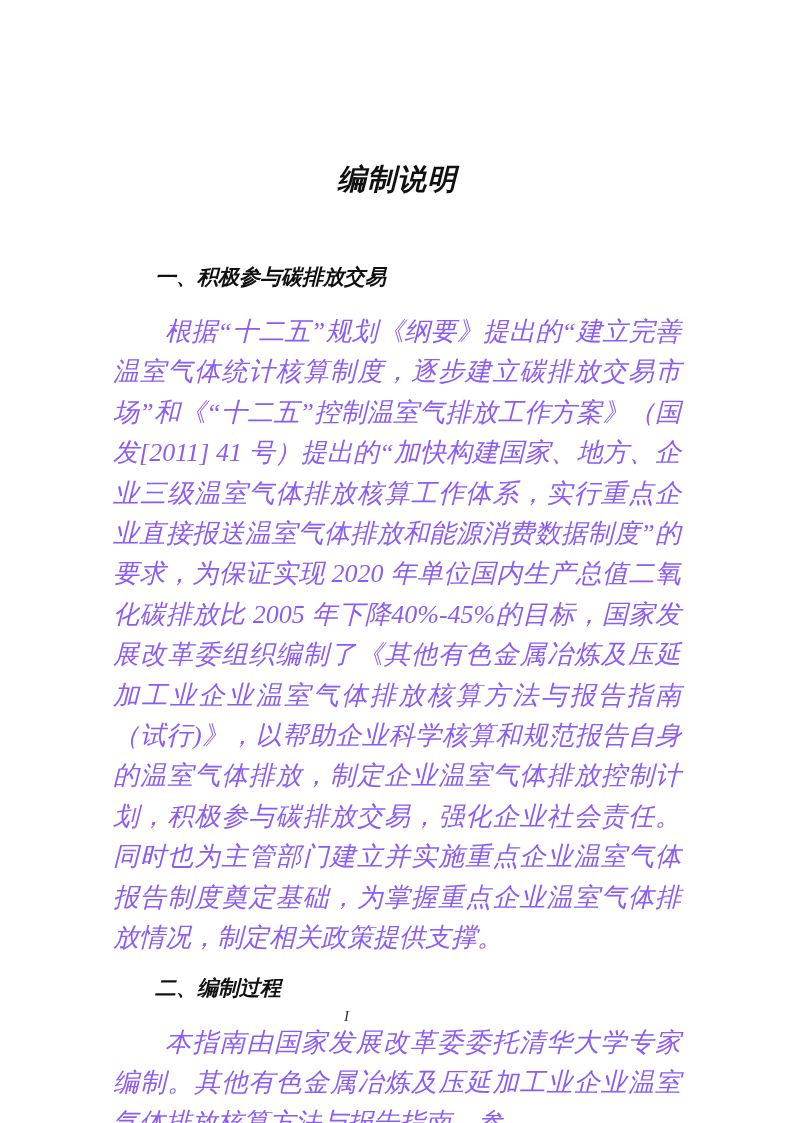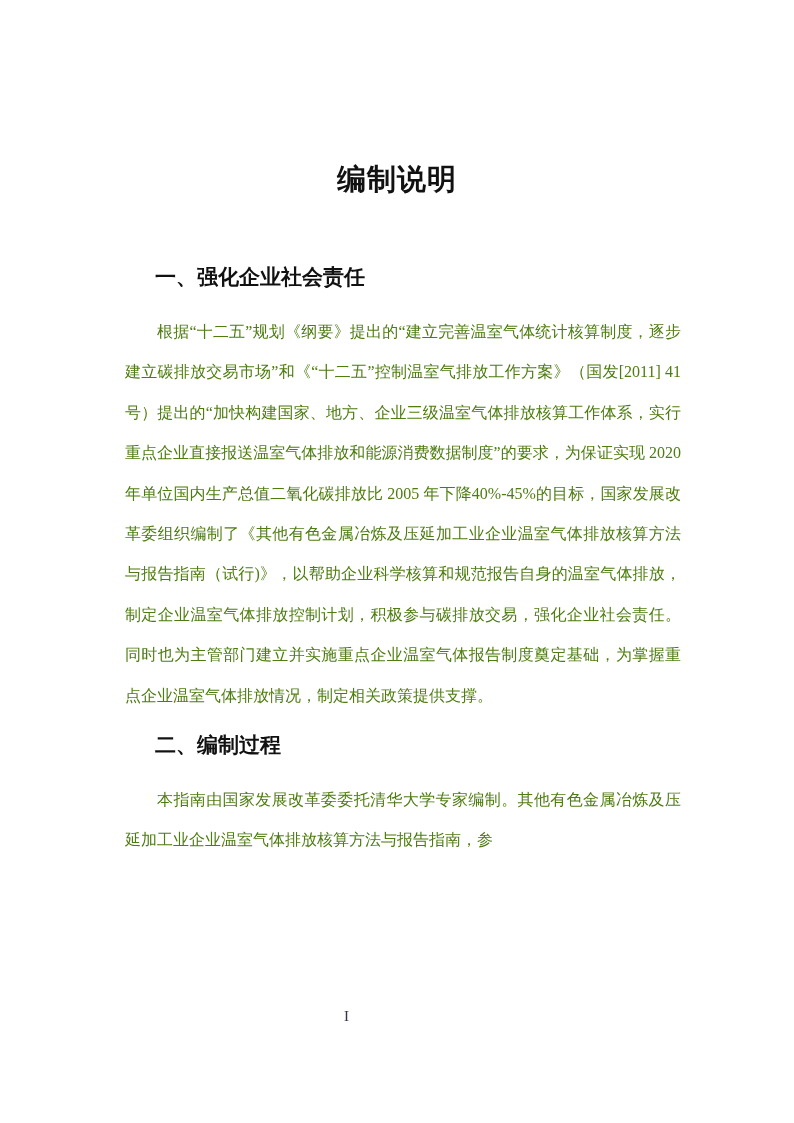--- a/index.html
+++ b/index.html
@@ -8,20 +8,21 @@
     background: #ffffff;
   }
   .page {
     position: relative;
     width: 693px;
     height: 1123px;
     background: #ffffff;
     overflow: hidden;
     font-family: "Liberation Serif", "DejaVu Serif", serif;
     color: #1c1c1c;
+    font-style: italic;
   }
   .content {
     position: absolute;
     left: 113px;
     top: 160px;
     width: 568px;
   }
   .doc-title {
     margin: 0 0 62px 0;
     text-align: center;
@@ -40,46 +41,46 @@
     line-height: 30px;
     color: #111111;
   }
   .section-heading.first {
     margin-top: 0;
   }
   .section-heading.second {
     margin-top: 14px;
   }
   .body-para {
-    margin: 0 0 8px 12px;
-    font-size: 16px;
+    margin: 0 0 8px 0;
+    font-size: 26px;
     line-height: 40.4px;
     text-align: justify;
     text-indent: 2em;
-    color: #4d7c0f;
+    color: #8b5cf6;
   }
   .footer-pagenum {
     position: absolute;
     left: 0;
     right: 0;
     top: 1008px;
     text-align: center;
     font-size: 15px;
     font-family: "Liberation Serif", "DejaVu Serif", serif;
     color: #333344;
   }
 </style>
 </head>
 <body>
 
 <div class="page">
   <div class="content">
     <h1 class="doc-title">编制说明</h1>
 
-    <h2 class="section-heading first">一、强化企业社会责任</h2>
+    <h2 class="section-heading first">一、积极参与碳排放交易</h2>
 
     <p class="body-para">根据“十二五”规划《纲要》提出的“建立完善温室气体统计核算制度，逐步建立碳排放交易市场”和《“十二五”控制温室气排放工作方案》（国发[2011] 41 号）提出的“加快构建国家、地方、企业三级温室气体排放核算工作体系，实行重点企业直接报送温室气体排放和能源消费数据制度”的要求，为保证实现 2020 年单位国内生产总值二氧化碳排放比 2005 年下降40%-45%的目标，国家发展改革委组织编制了《其他有色金属冶炼及压延加工业企业温室气体排放核算方法与报告指南（试行)》，以帮助企业科学核算和规范报告自身的温室气体排放，制定企业温室气体排放控制计划，积极参与碳排放交易，强化企业社会责任。同时也为主管部门建立并实施重点企业温室气体报告制度奠定基础，为掌握重点企业温室气体排放情况，制定相关政策提供支撑。</p>
 
     <h2 class="section-heading second">二、编制过程</h2>
 
     <p class="body-para">本指南由国家发展改革委委托清华大学专家编制。其他有色金属冶炼及压延加工业企业温室气体排放核算方法与报告指南，参</p>
   </div>
 
   <div class="footer-pagenum">I</div>
 </div>

